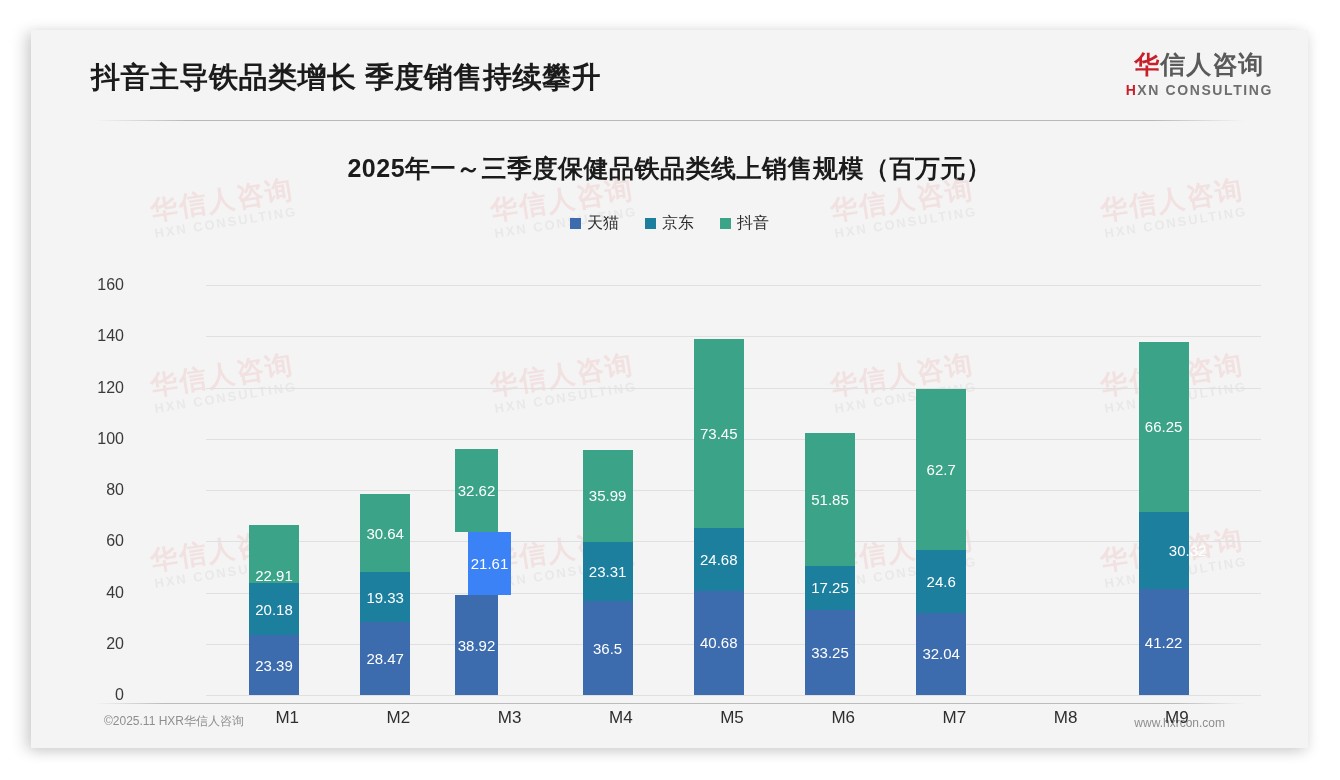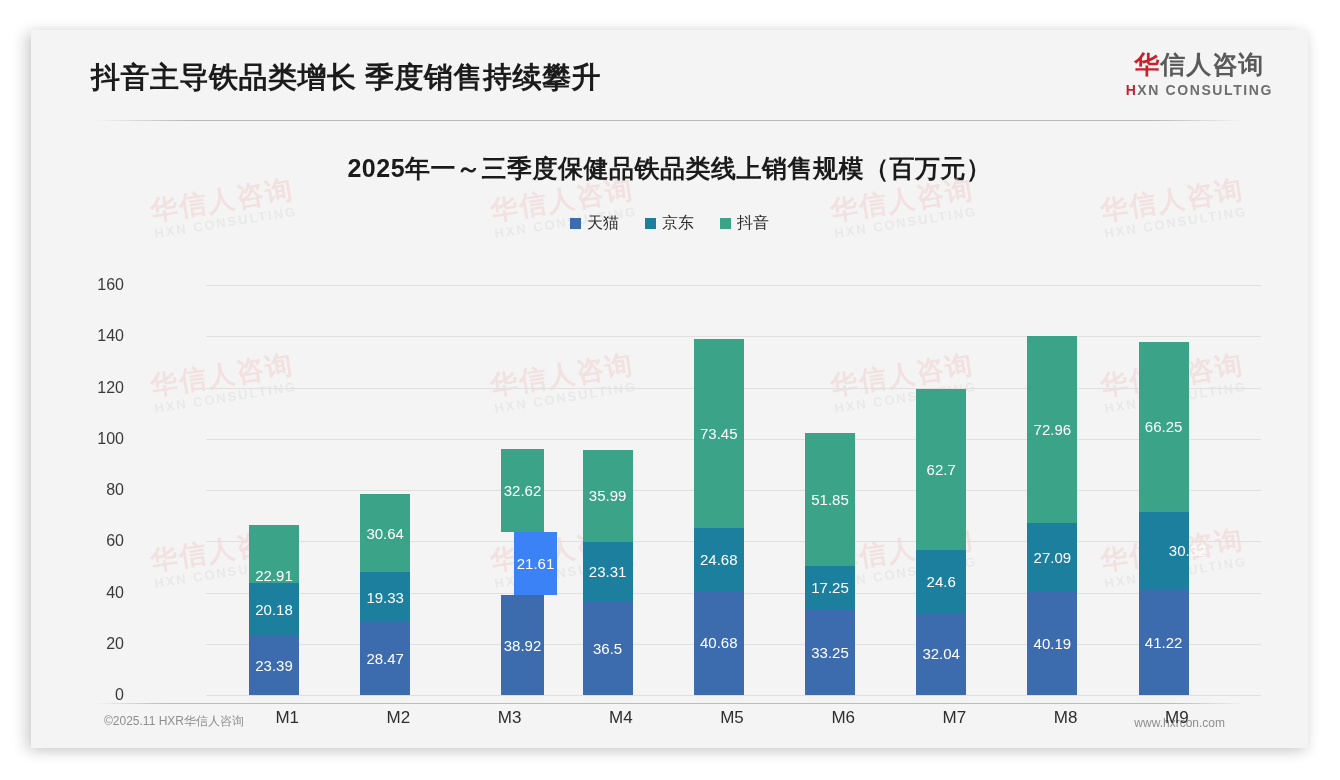--- a/index.html
+++ b/index.html
@@ -355,21 +355,21 @@
               <span class="seg-label">30.64</span>
             </div>
             <div class="seg" style="background: rgb(27, 127, 157); height: 49.5331px;">
               <span class="seg-label">19.33</span>
             </div>
             <div class="seg" style="background: rgb(61, 108, 174); height: 73px;">
               <span class="seg-label">28.47</span>
             </div>
           </div>
           <div class="x-label" style="left: 329.2px; width: 50px;">M2</div>
-          <div class="bar-group" style="left: 463px; padding-left: 7px;">
+          <div class="bar-group" style="left: 417px; padding-left: 7px;">
             <div class="seg" style="background: rgb(59, 164, 136); height: 83.5887px;">
               <span class="seg-label">32.62</span>
             </div>
             <div class="seg" style="background: #3b82f6; height: 63px; margin-left: 13px;">
               <span class="seg-label">21.61</span>
             </div>
             <div class="seg" style="background: rgb(61, 108, 174); height: 99.7325px;">
               <span class="seg-label">38.92</span>
             </div>
           </div>
@@ -415,31 +415,20 @@
               <span class="seg-label">62.7</span>
             </div>
             <div class="seg" style="background: rgb(27, 127, 157); height: 63.0375px;">
               <span class="seg-label">24.6</span>
             </div>
             <div class="seg" style="background: rgb(61, 108, 174); height: 82.1025px;">
               <span class="seg-label">32.04</span>
             </div>
           </div>
           <div class="x-label" style="left: 885.2px; width: 50px;">M7</div>
-          <div class="bar-group" style="left: 996.4px;">
-            <div class="seg" style="background: rgb(59, 164, 136); height: 186.96px;">
-              <span class="seg-label">72.96</span>
-            </div>
-            <div class="seg" style="background: rgb(27, 127, 157); height: 69.4181px;">
-              <span class="seg-label">27.09</span>
-            </div>
-            <div class="seg" style="background: rgb(61, 108, 174); height: 102.987px;">
-              <span class="seg-label">40.19</span>
-            </div>
-          </div>
           <div class="x-label" style="left: 996.4px; width: 50px;">M8</div>
           <div class="bar-group" style="left: 1107.6px;">
             <div class="seg" style="background: rgb(59, 164, 136); height: 169.766px;">
               <span class="seg-label">66.25</span>
             </div>
             <div class="seg" style="background: rgb(27, 127, 157); height: 77.695px; padding-left: 48px;">
               <span class="seg-label">30.32</span>
             </div>
             <div class="seg" style="background: rgb(61, 108, 174); height: 105.626px;">
               <span class="seg-label">41.22</span>

